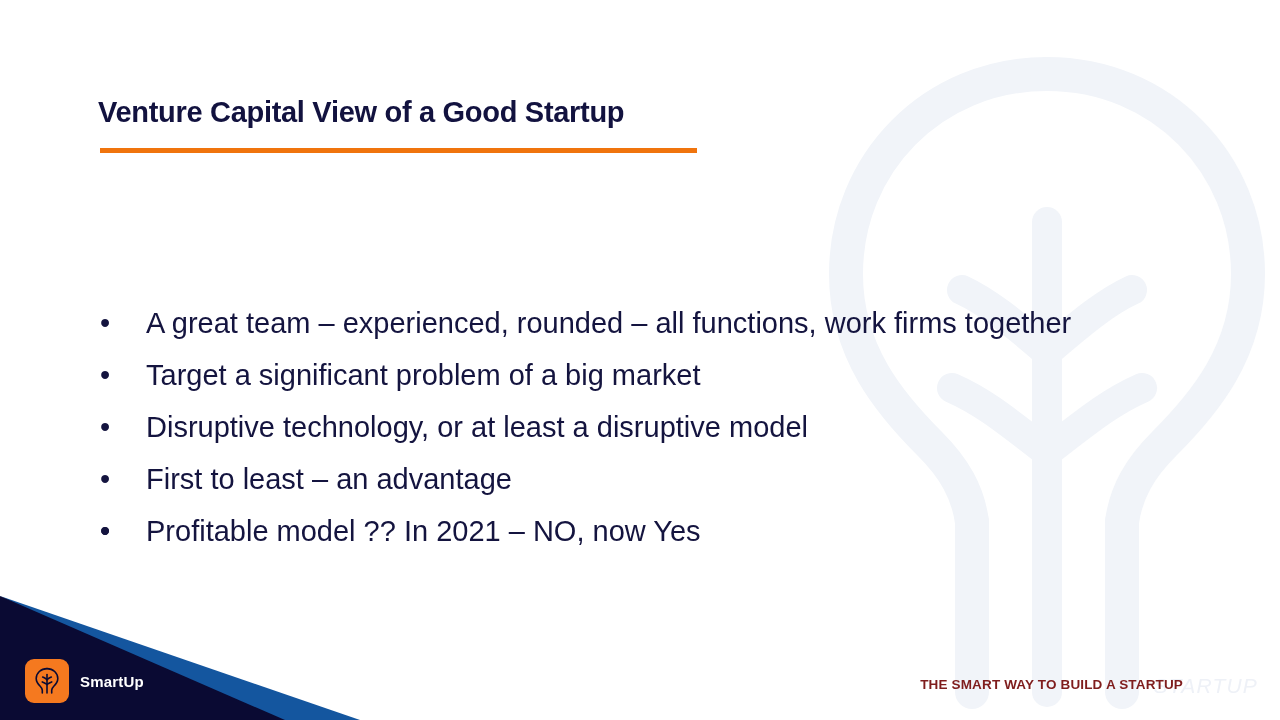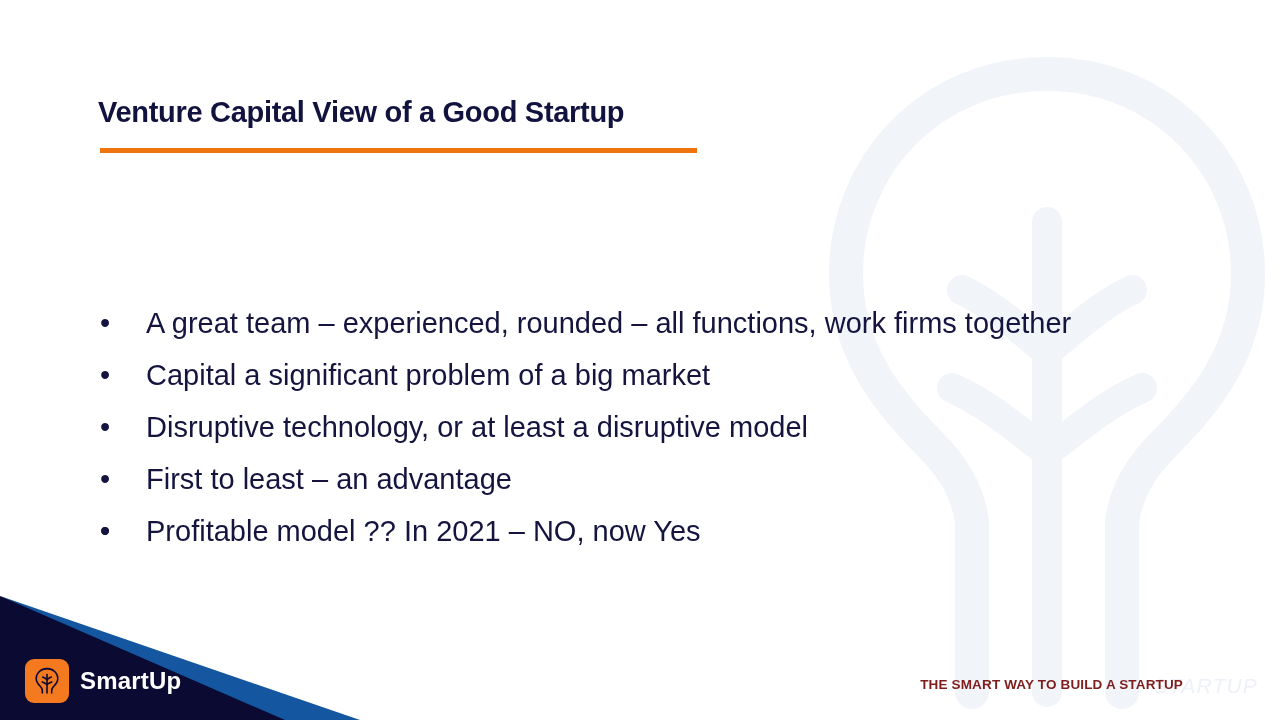--- a/index.html
+++ b/index.html
@@ -142,21 +142,21 @@
     height: 44px;
     border-radius: 9px;
     background: #f5791f;
     display: flex;
     align-items: center;
     justify-content: center;
   }
   .brand-mark svg { display: block; }
   .brand-name {
     color: #ffffff;
-    font-size: 24px;
+    font-size: 15px;
     font-weight: 600;
     letter-spacing: 0.2px;
   }
 
   
   .footer-tagline {
     position: absolute;
     right: 97px;
     bottom: 28px;
     font-size: 13.5px;
@@ -195,21 +195,21 @@
   <div class="title-rule"></div>
 
 
   <ul class="bullets">
     <li class="wide">
       <span class="dot">•</span>
       <span>A great team – experienced, rounded – all functions, work firms together</span>
     </li>
     <li>
       <span class="dot">•</span>
-      <span>Capital a significant problem of a big market</span>
+      <span>Target a significant problem of a big market</span>
     </li>
     <li>
       <span class="dot">•</span>
       <span>Disruptive technology, or at least a disruptive model</span>
     </li>
     <li>
       <span class="dot">•</span>
       <span>First to least – an advantage</span>
     </li>
     <li>

